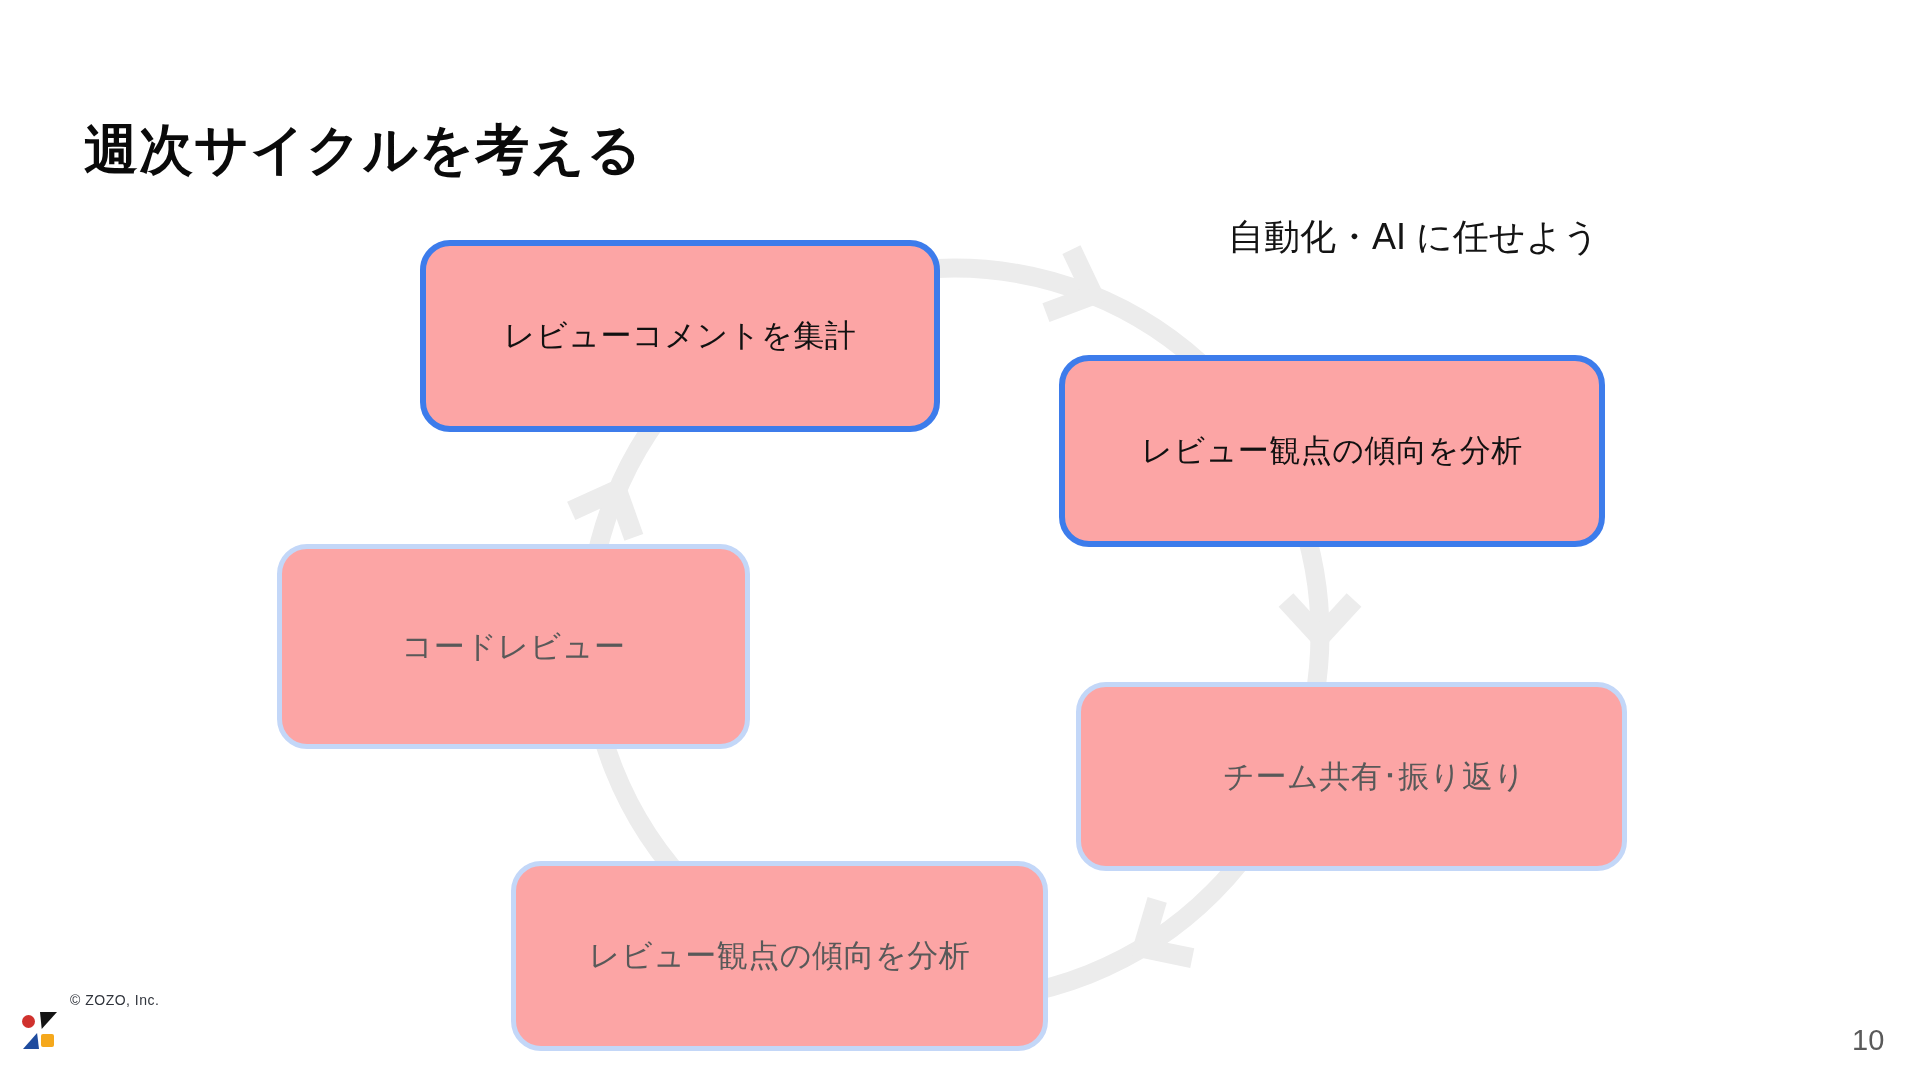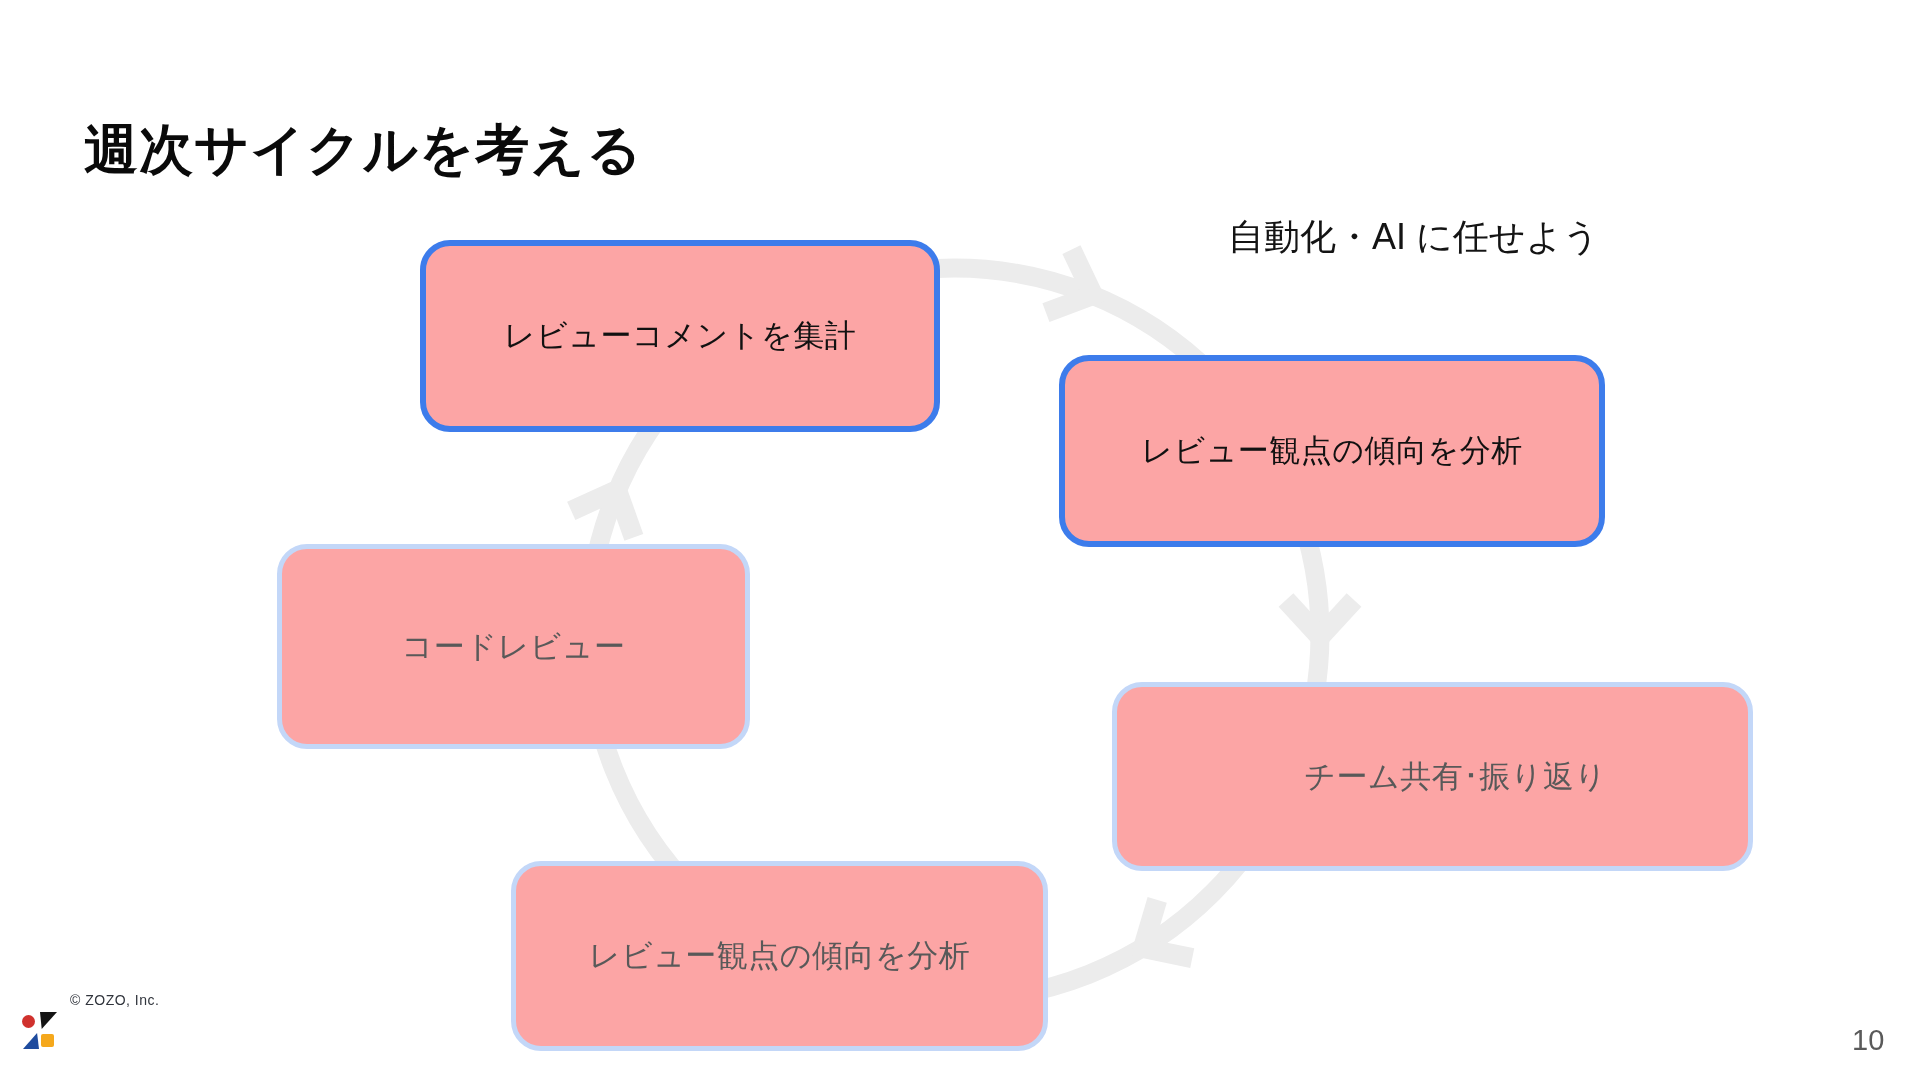--- a/index.html
+++ b/index.html
@@ -28,21 +28,21 @@
     background:#fca5a5;
     border-radius:30px;
     display:flex;align-items:center;justify-content:center;
     font-size:31px;letter-spacing:.5px;white-space:nowrap;
     box-sizing:border-box;
   }
   .box--active{border:6px solid #3D7CEB;color:#111111;font-weight:500;}
   .box--muted{border:5px solid #C3D7F8;color:#595959;font-weight:400;}
   .box-1{left:420px;top:240px;width:520px;height:192px;}
   .box-2{left:1059px;top:355px;width:546px;height:192px;}
-  .box-3{left:1112px;top:682px;width:641px;height:189px;padding-left:46px;}
+  .box-3{left:1076px;top:682px;width:551px;height:189px;padding-left:46px;}
   .box-4{left:511px;top:861px;width:537px;height:190px;}
   .box-5{left:277px;top:544px;width:473px;height:205px;}
   .logo{position:absolute;left:22px;top:1012px;width:36px;height:38px;}
   .logo i{position:absolute;display:block;}
   .logo-red{left:0;top:3px;width:13px;height:13px;border-radius:50%;background:#D0312D;}
   .logo-black{left:18px;top:0;width:17px;height:17px;background:#141414;
     clip-path:polygon(0 0,100% 0,10% 100%);}
   .logo-blue{left:1px;top:21px;width:16px;height:16px;background:#1E4B9E;
     clip-path:polygon(88% 0,100% 100%,0 100%);}
   .logo-yellow{left:19px;top:22px;width:13px;height:13px;border-radius:2px;background:#F5A81C;}

